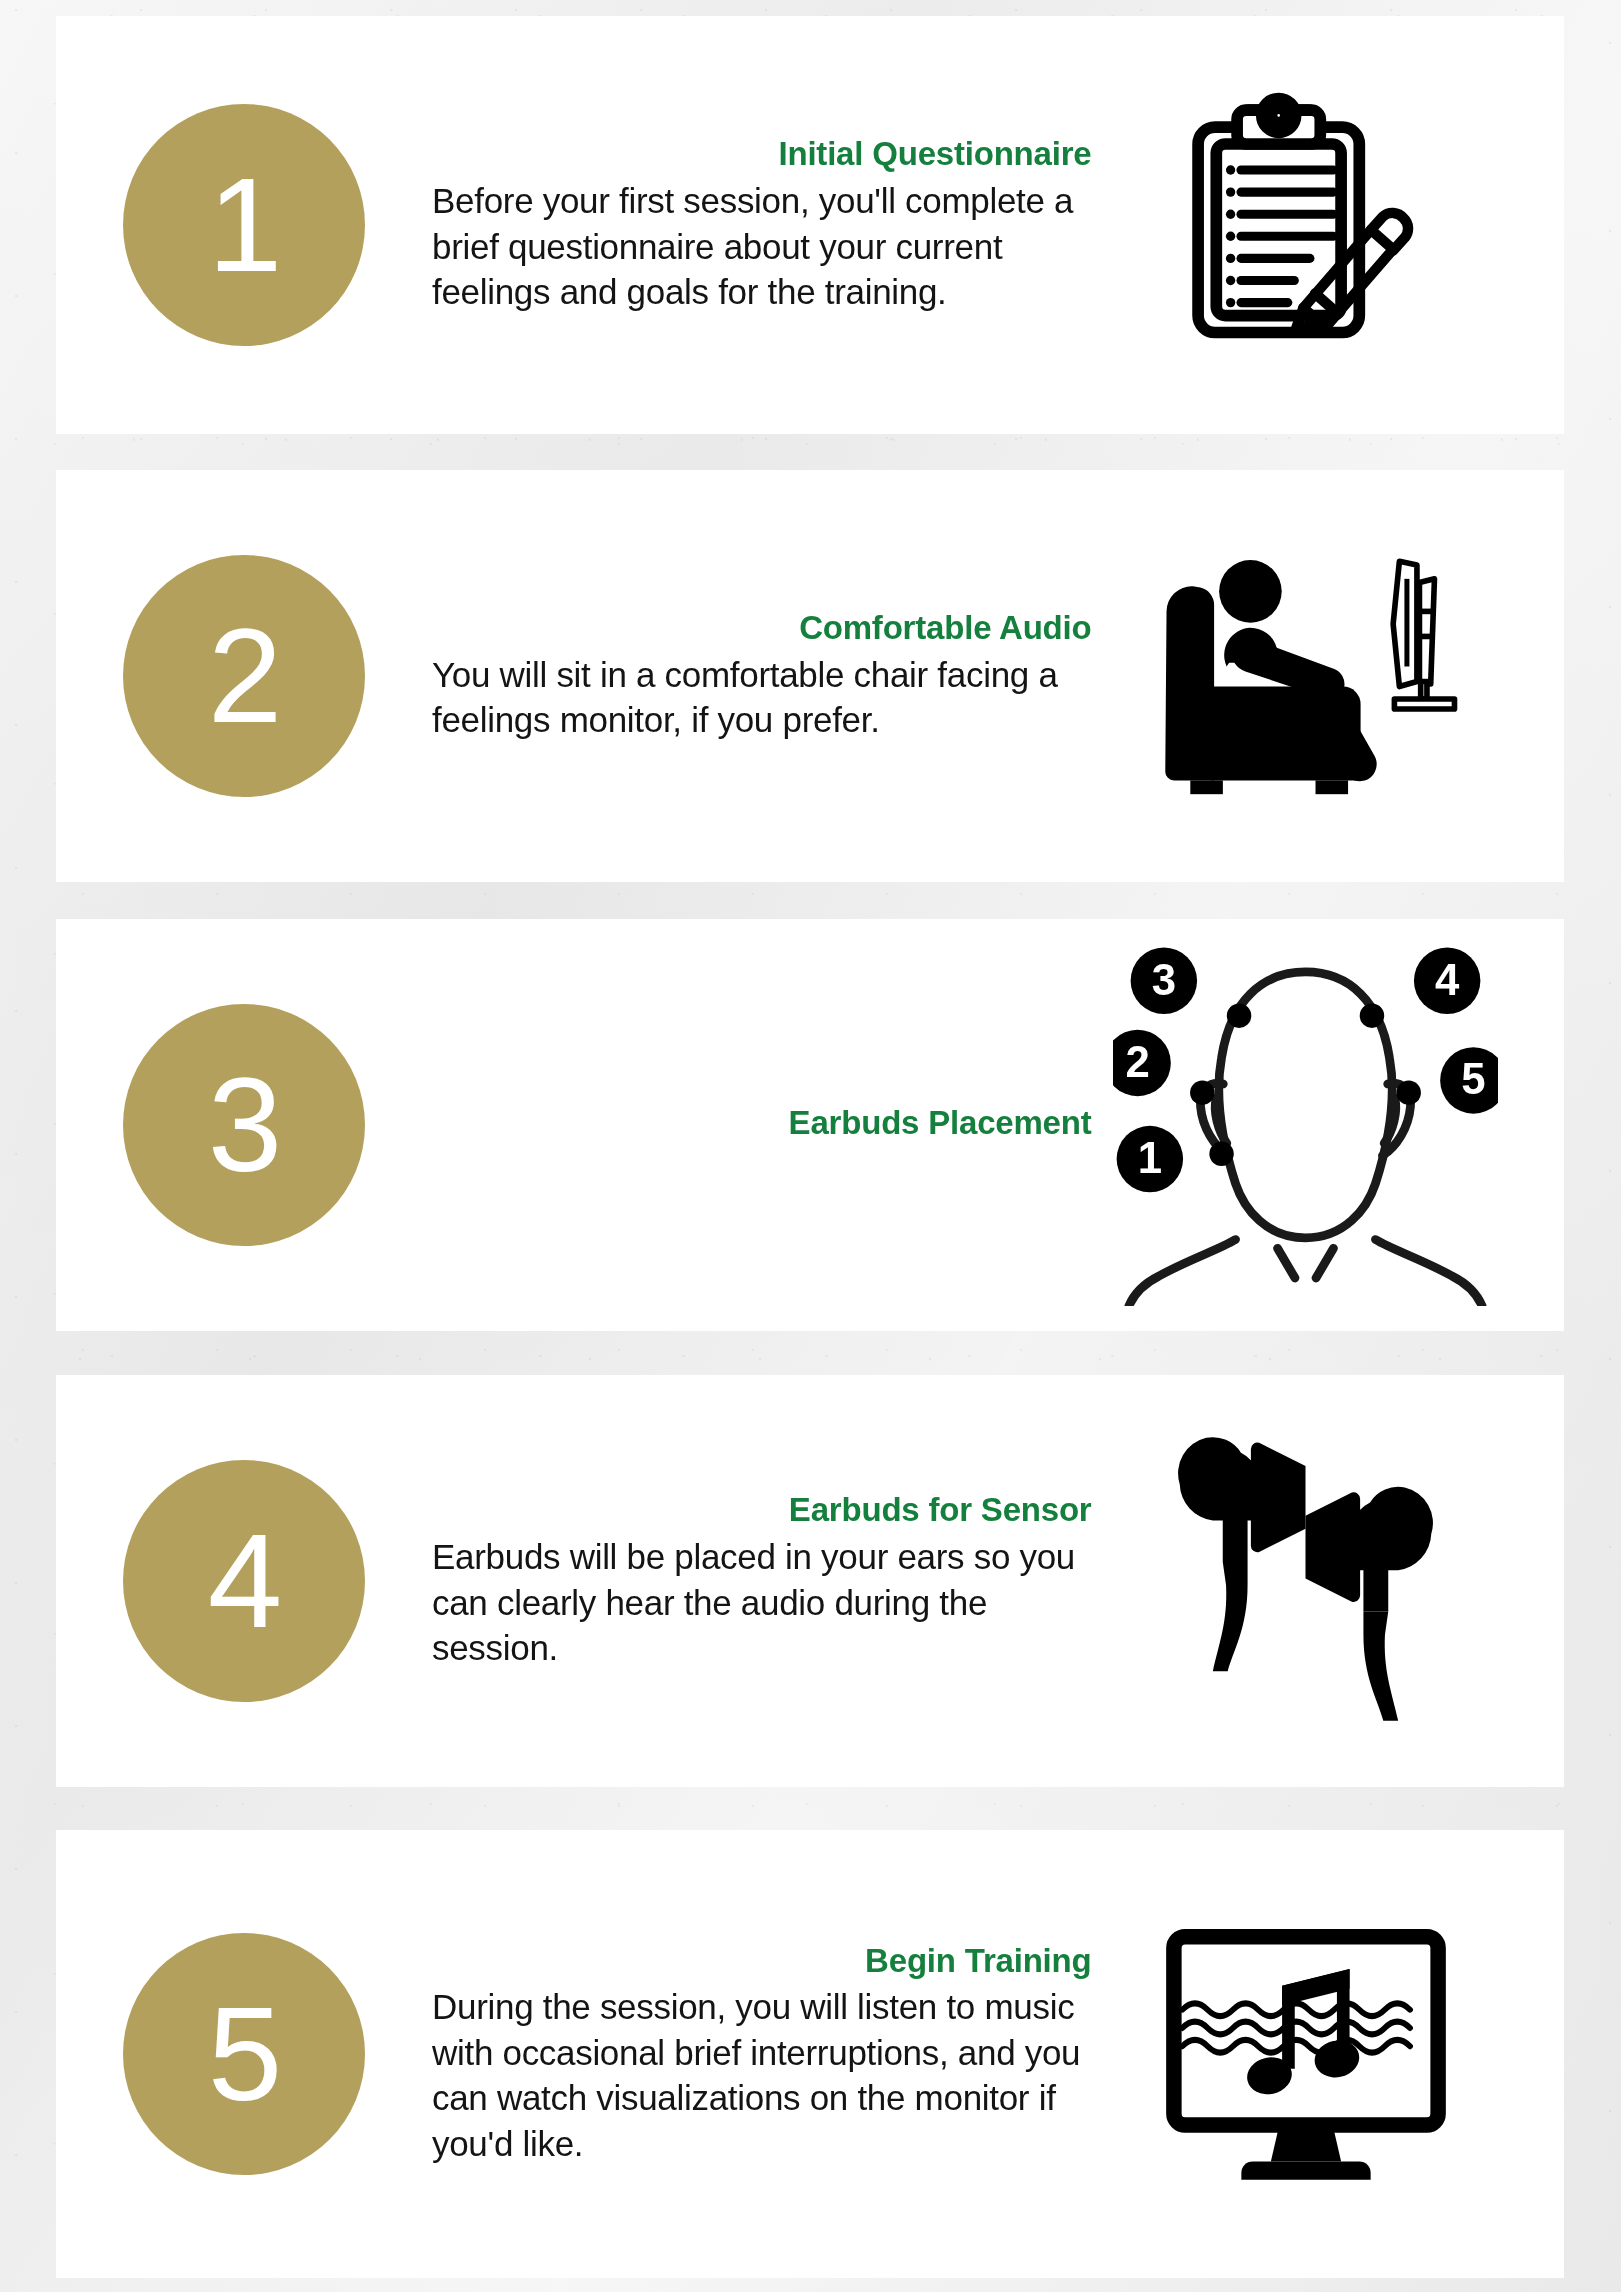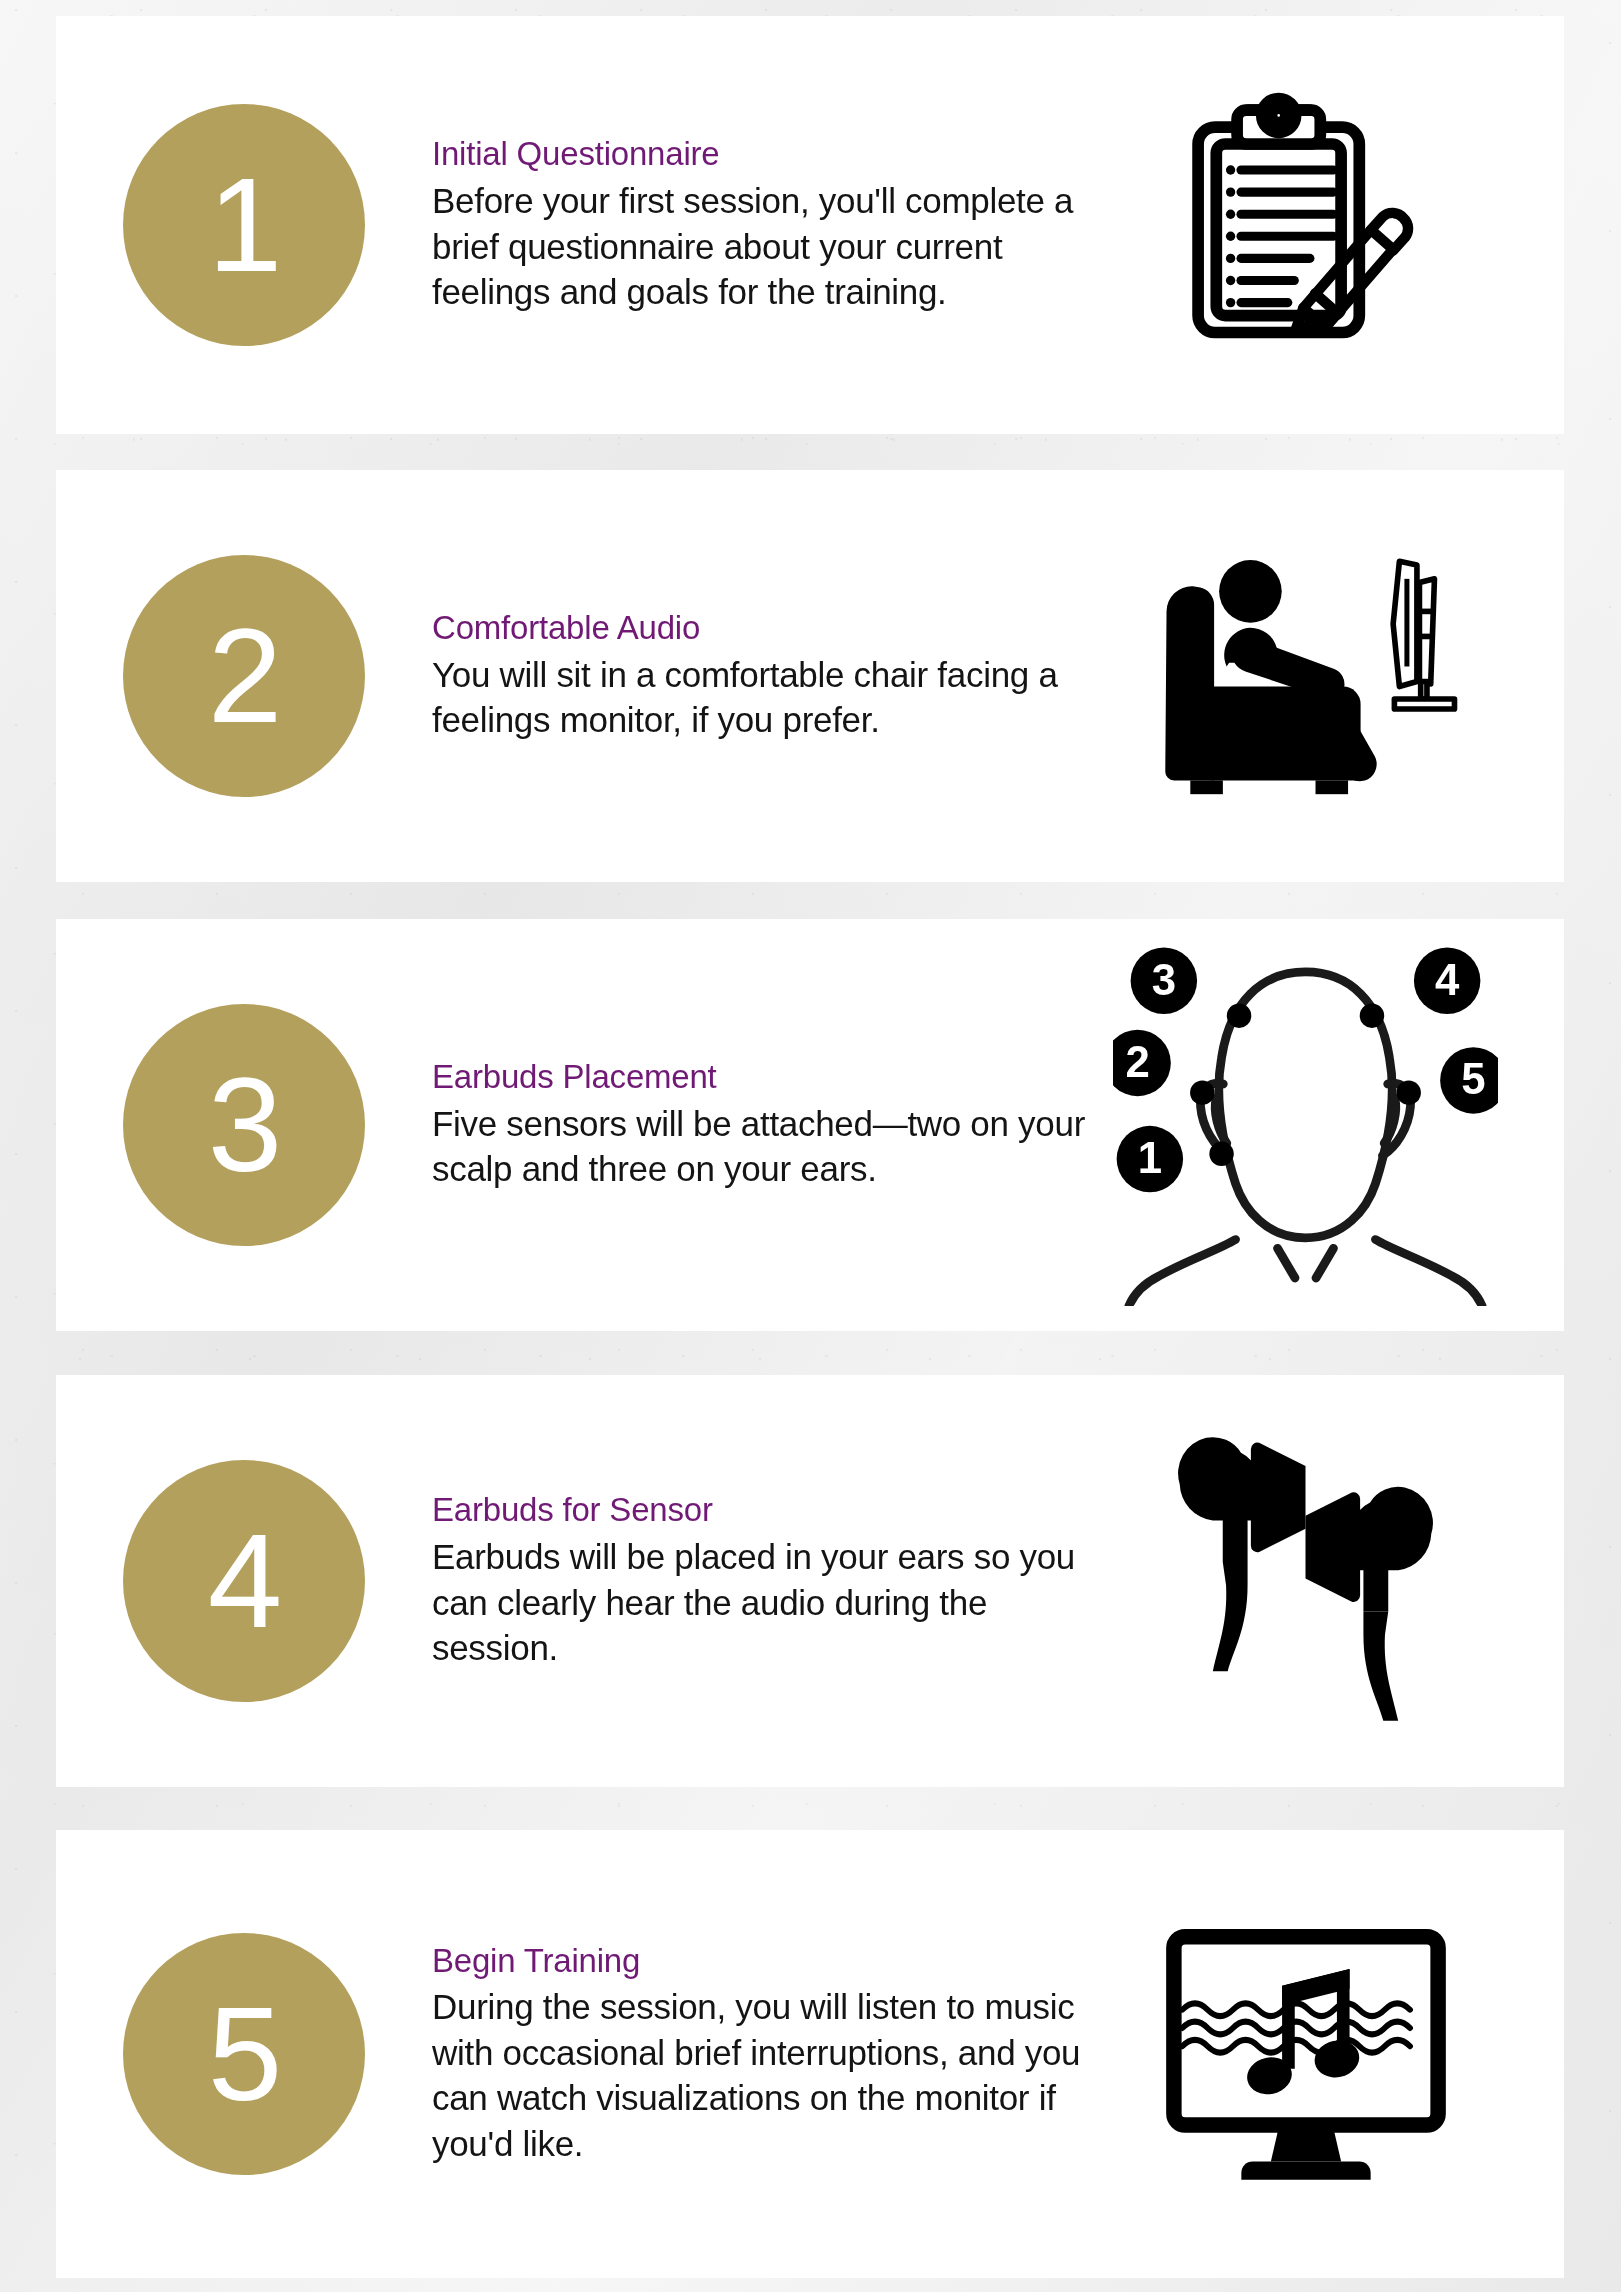--- a/index.html
+++ b/index.html
@@ -85,25 +85,26 @@
 
   
   .text-col {
     flex: 1 1 auto;
     padding-right: 21.5px;
     max-width: 681px;
   }
 
   .step-title {
     font-size: 33px;
-    font-weight: normal;
-    color: #701a75;
+    font-weight: bold;
+    color: #15803d;
     line-height: 1.18;
     letter-spacing: -0.2px;
     margin-bottom: 3.6px;
+    text-align: right;
   }
 
   .step-desc {
     font-size: 35px;
     font-weight: 400;
     color: #141414;
     line-height: 1.30;
     letter-spacing: -0.3px;
   }
 
@@ -213,21 +214,20 @@
     </div>
 
     <div class="step-card card-3">
       <div class="badge-col">
         <div class="badge">
           <span class="badge-number">3</span>
         </div>
       </div>
       <div class="text-col">
         <div class="step-title">Earbuds Placement</div>
-        <div class="step-desc">Five sensors will be attached—two on your scalp and three on your ears.</div>
       </div>
       <div class="icon-col">
         <svg width="385" height="376" viewBox="0 0 220 215">
           <g fill="none" stroke="#1a1a1a" stroke-width="5" stroke-linecap="round" stroke-linejoin="round">
             <path d="M70 145 C62 120 58 95 62 73 C67 41 85 24 110 24 C135 24 153 41 158 73 C162 95 158 120 150 145
                      C145 160 132 176 110 176 C88 176 75 160 70 145 Z"></path>
             <path d="M70 177 C60 183 42 189 26 198 C18 202 12 208 9 215"></path>
             <path d="M150 177 C160 183 178 189 194 198 C202 202 208 208 211 215"></path>
             <path d="M94 182 L104 199"></path>
             <path d="M126 182 L116 199"></path>

